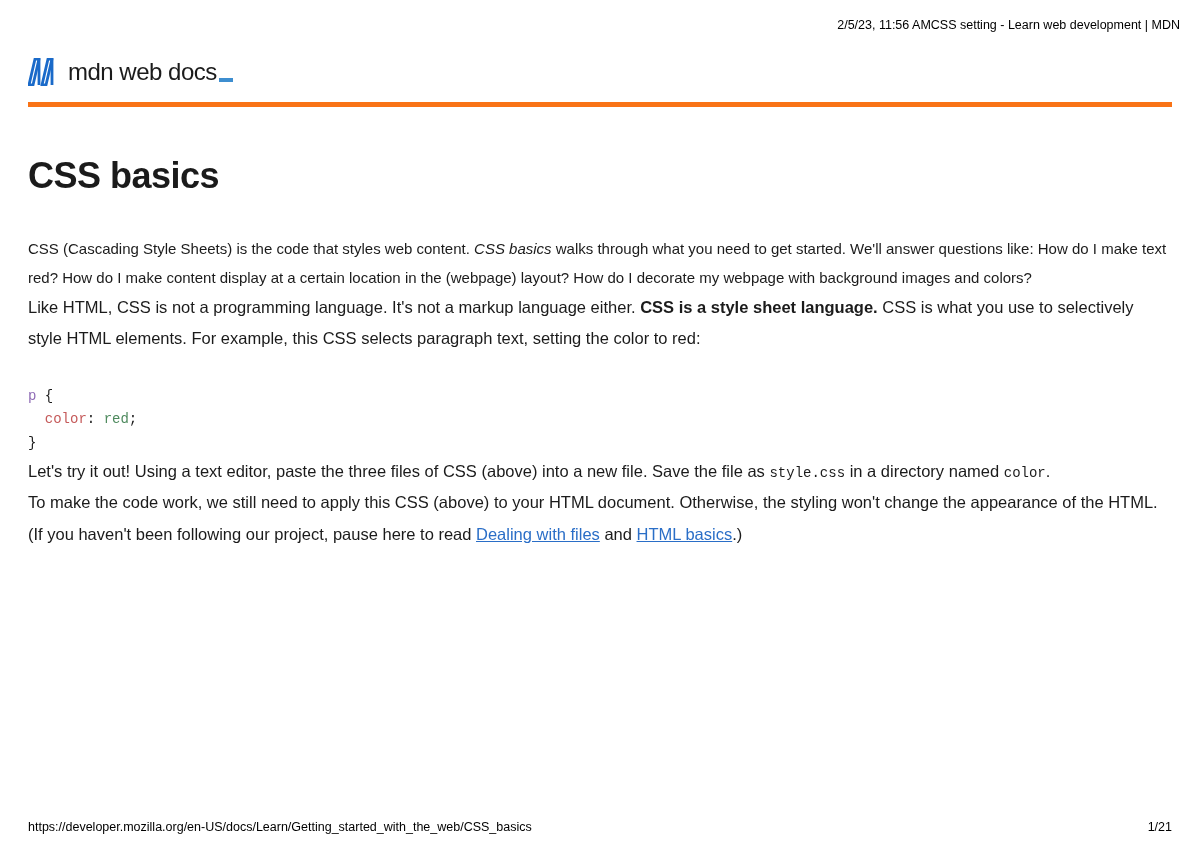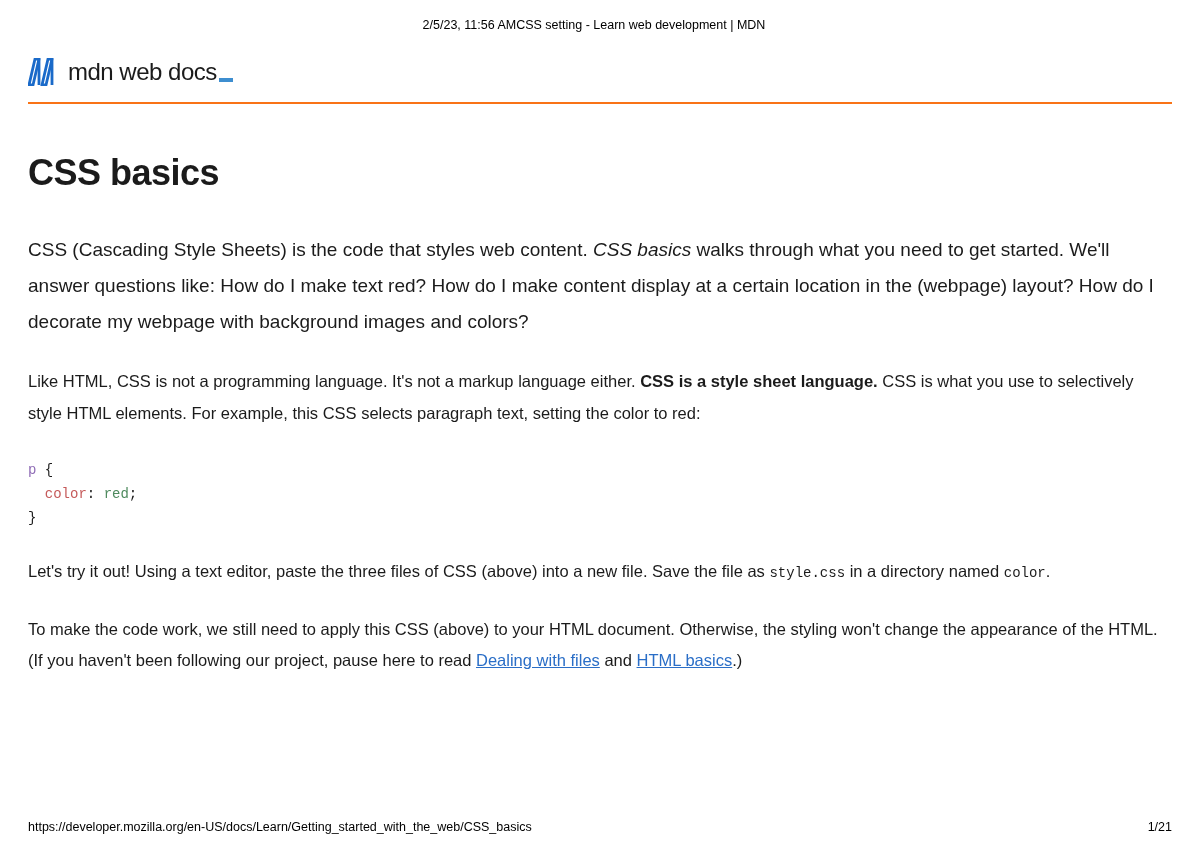--- a/index.html
+++ b/index.html
@@ -10,34 +10,34 @@
     body {
       font-family: -apple-system, BlinkMacSystemFont, "Segoe UI", Helvetica, Arial, sans-serif;
       background: #fff;
       color: #1b1b1b;
       width: 1200px;
       height: 848px;
       position: relative;
     }
     .print-header {
       display: flex;
-      justify-content: center;
-      padding: 18px 40px 8px 28px;
+      justify-content: flex-end;
+      padding: 18px 20px 8px 28px;
       font-size: 12.5px;
       color: #000;
     }
     .content-wrap {
       padding: 18px 28px 0 28px;
     }
     .logo-row {
       display: flex;
       align-items: flex-end;
       gap: 8px;
       padding-bottom: 16px;
-      border-bottom: 2px solid #f97316;
+      border-bottom: 5px solid #f97316;
     }
     .logo-text {
       font-size: 24px;
       font-weight: 400;
       color: #1b1b1b;
       letter-spacing: -0.5px;
     }
     .underscore {
       display: inline-block;
       width: 14px;
@@ -47,39 +47,38 @@
       vertical-align: -2px;
     }
     .page-title {
       font-size: 36px;
       font-weight: 700;
       color: #1b1b1b;
       margin-top: 48px;
       letter-spacing: -0.5px;
     }
     .intro-para {
-      font-size: 19px;
+      font-size: 15px;
       line-height: 1.9;
       color: #1b1b1b;
       margin-top: 38px;
     }
     .intro-para em {
       font-style: italic;
     }
     .section-h2 {
       font-size: 28px;
       font-weight: 700;
       color: #1b1b1b;
       margin-top: 40px;
     }
     .body-para {
       font-size: 16.5px;
       line-height: 1.9;
       color: #1b1b1b;
-      margin-top: 26px;
     }
     .body-para strong {
       font-weight: 700;
     }
     .code-block {
       font-family: "SFMono-Regular", Consolas, "Liberation Mono", Menlo, monospace;
       font-size: 14px;
       line-height: 1.7;
       margin-top: 30px;
       color: #1b1b1b;

